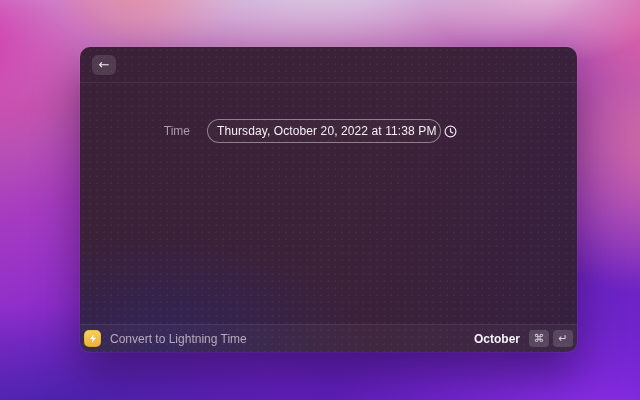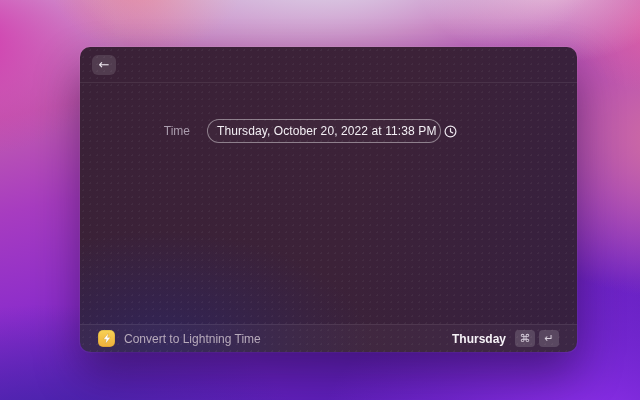--- a/index.html
+++ b/index.html
@@ -64,21 +64,21 @@
   }
   .time-field .value {
     flex: 1; color: #f3eff4; font-size: 12px; white-space: nowrap;
     letter-spacing: 0.1px;
   }
   .clock { flex: none; display: flex; }
 
   
   .win-footer {
     position: absolute; left: 0; right: 0; bottom: 0; height: 28px;
-    display: flex; align-items: center; padding: 0 18px;
+    display: flex; align-items: center; padding: 0 4px;
     border-top: 1px solid rgba(255,255,255,0.08);
     background: rgba(255,255,255,0.03);
     z-index: 2;
   }
   .cmd-icon {
     width: 17px; height: 17px; border-radius: 5px; flex: none;
     background: linear-gradient(180deg, #f8d255 0%, #efaf3b 100%);
     display: flex; align-items: center; justify-content: center;
     box-shadow: inset 0 0 0 0.5px rgba(0,0,0,0.15);
   }
@@ -120,20 +120,20 @@
     </div>
   </div>
 
   <div class="win-footer">
     <span class="cmd-icon">
       <svg width="10" height="11" viewBox="0 0 10 11">
         <path d="M6.2 0.4 L1.6 6.2 H4.4 L3.6 10.4 L8.4 4.4 H5.4 Z" fill="#ffffff" stroke="rgba(120,70,0,0.25)" stroke-width="0.5"></path>
       </svg>
     </span>
     <span class="cmd-name">Convert to Lightning Time</span>
-    <span class="action-label">Thursday</span>
+    <span class="action-label">October</span>
     <span class="keys">
       <span class="keycap">⌘</span>
       <span class="keycap">↵</span>
     </span>
   </div>
 
 </div>
 
 </body></html>

